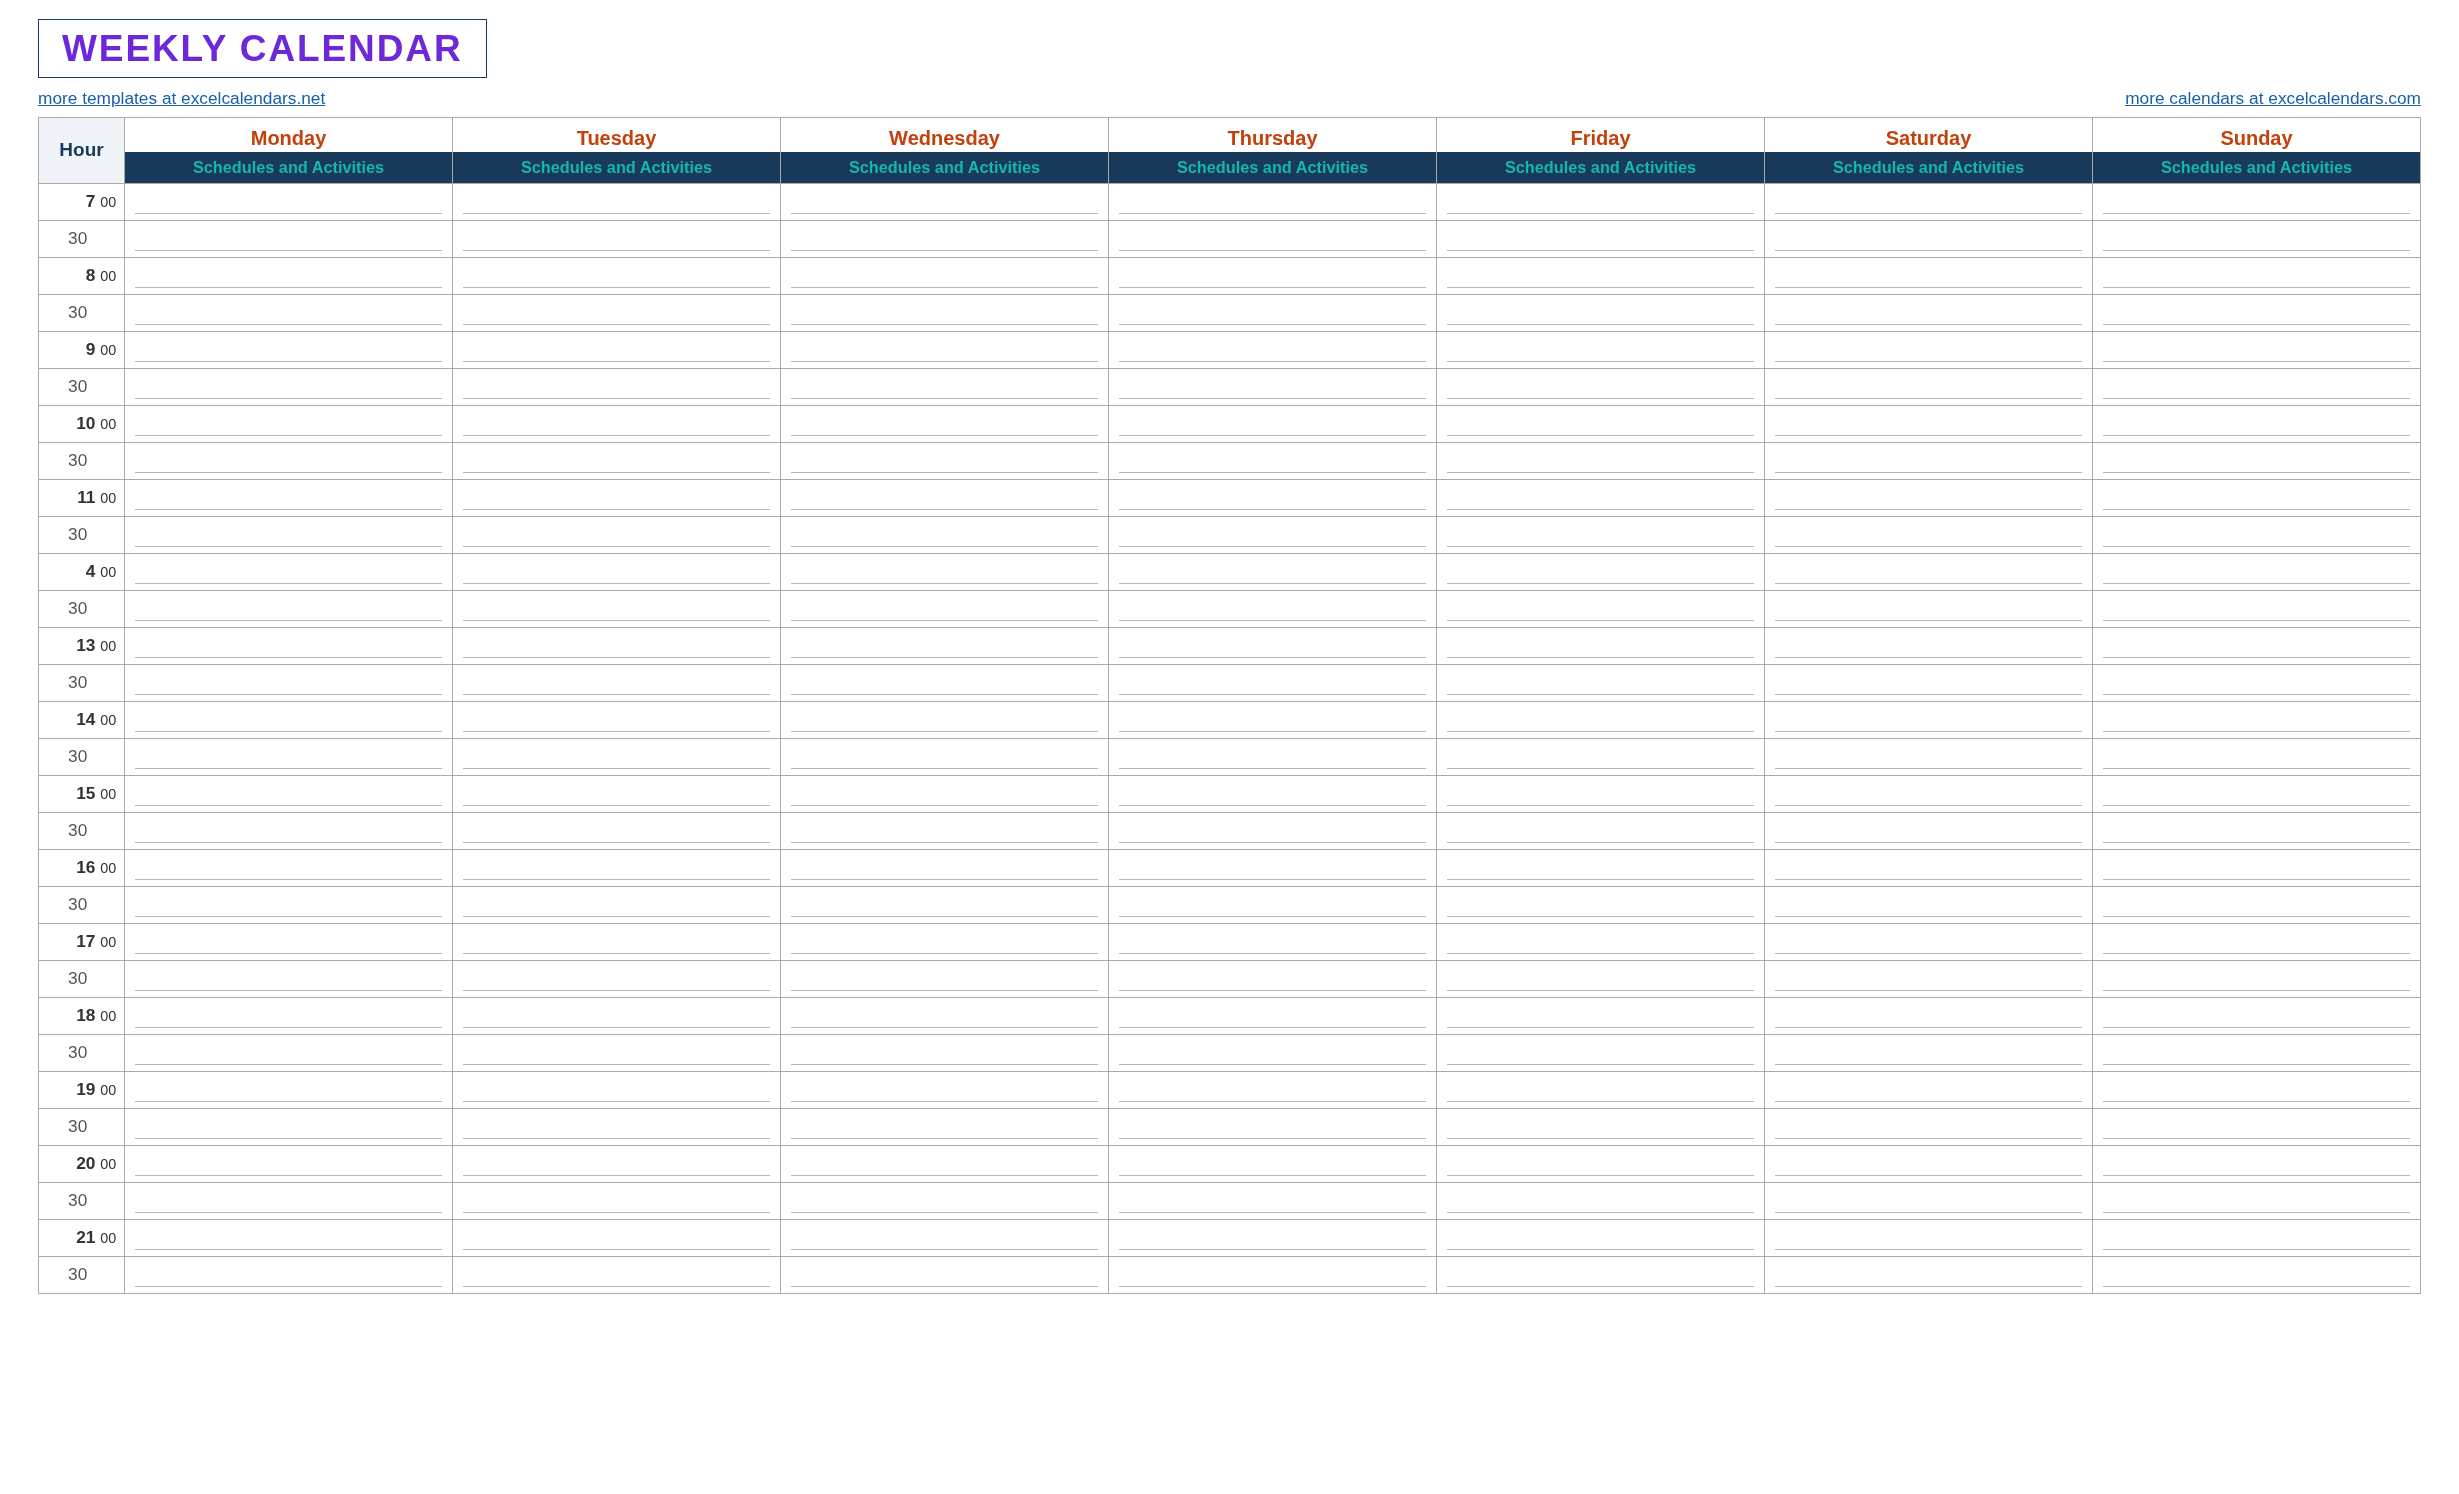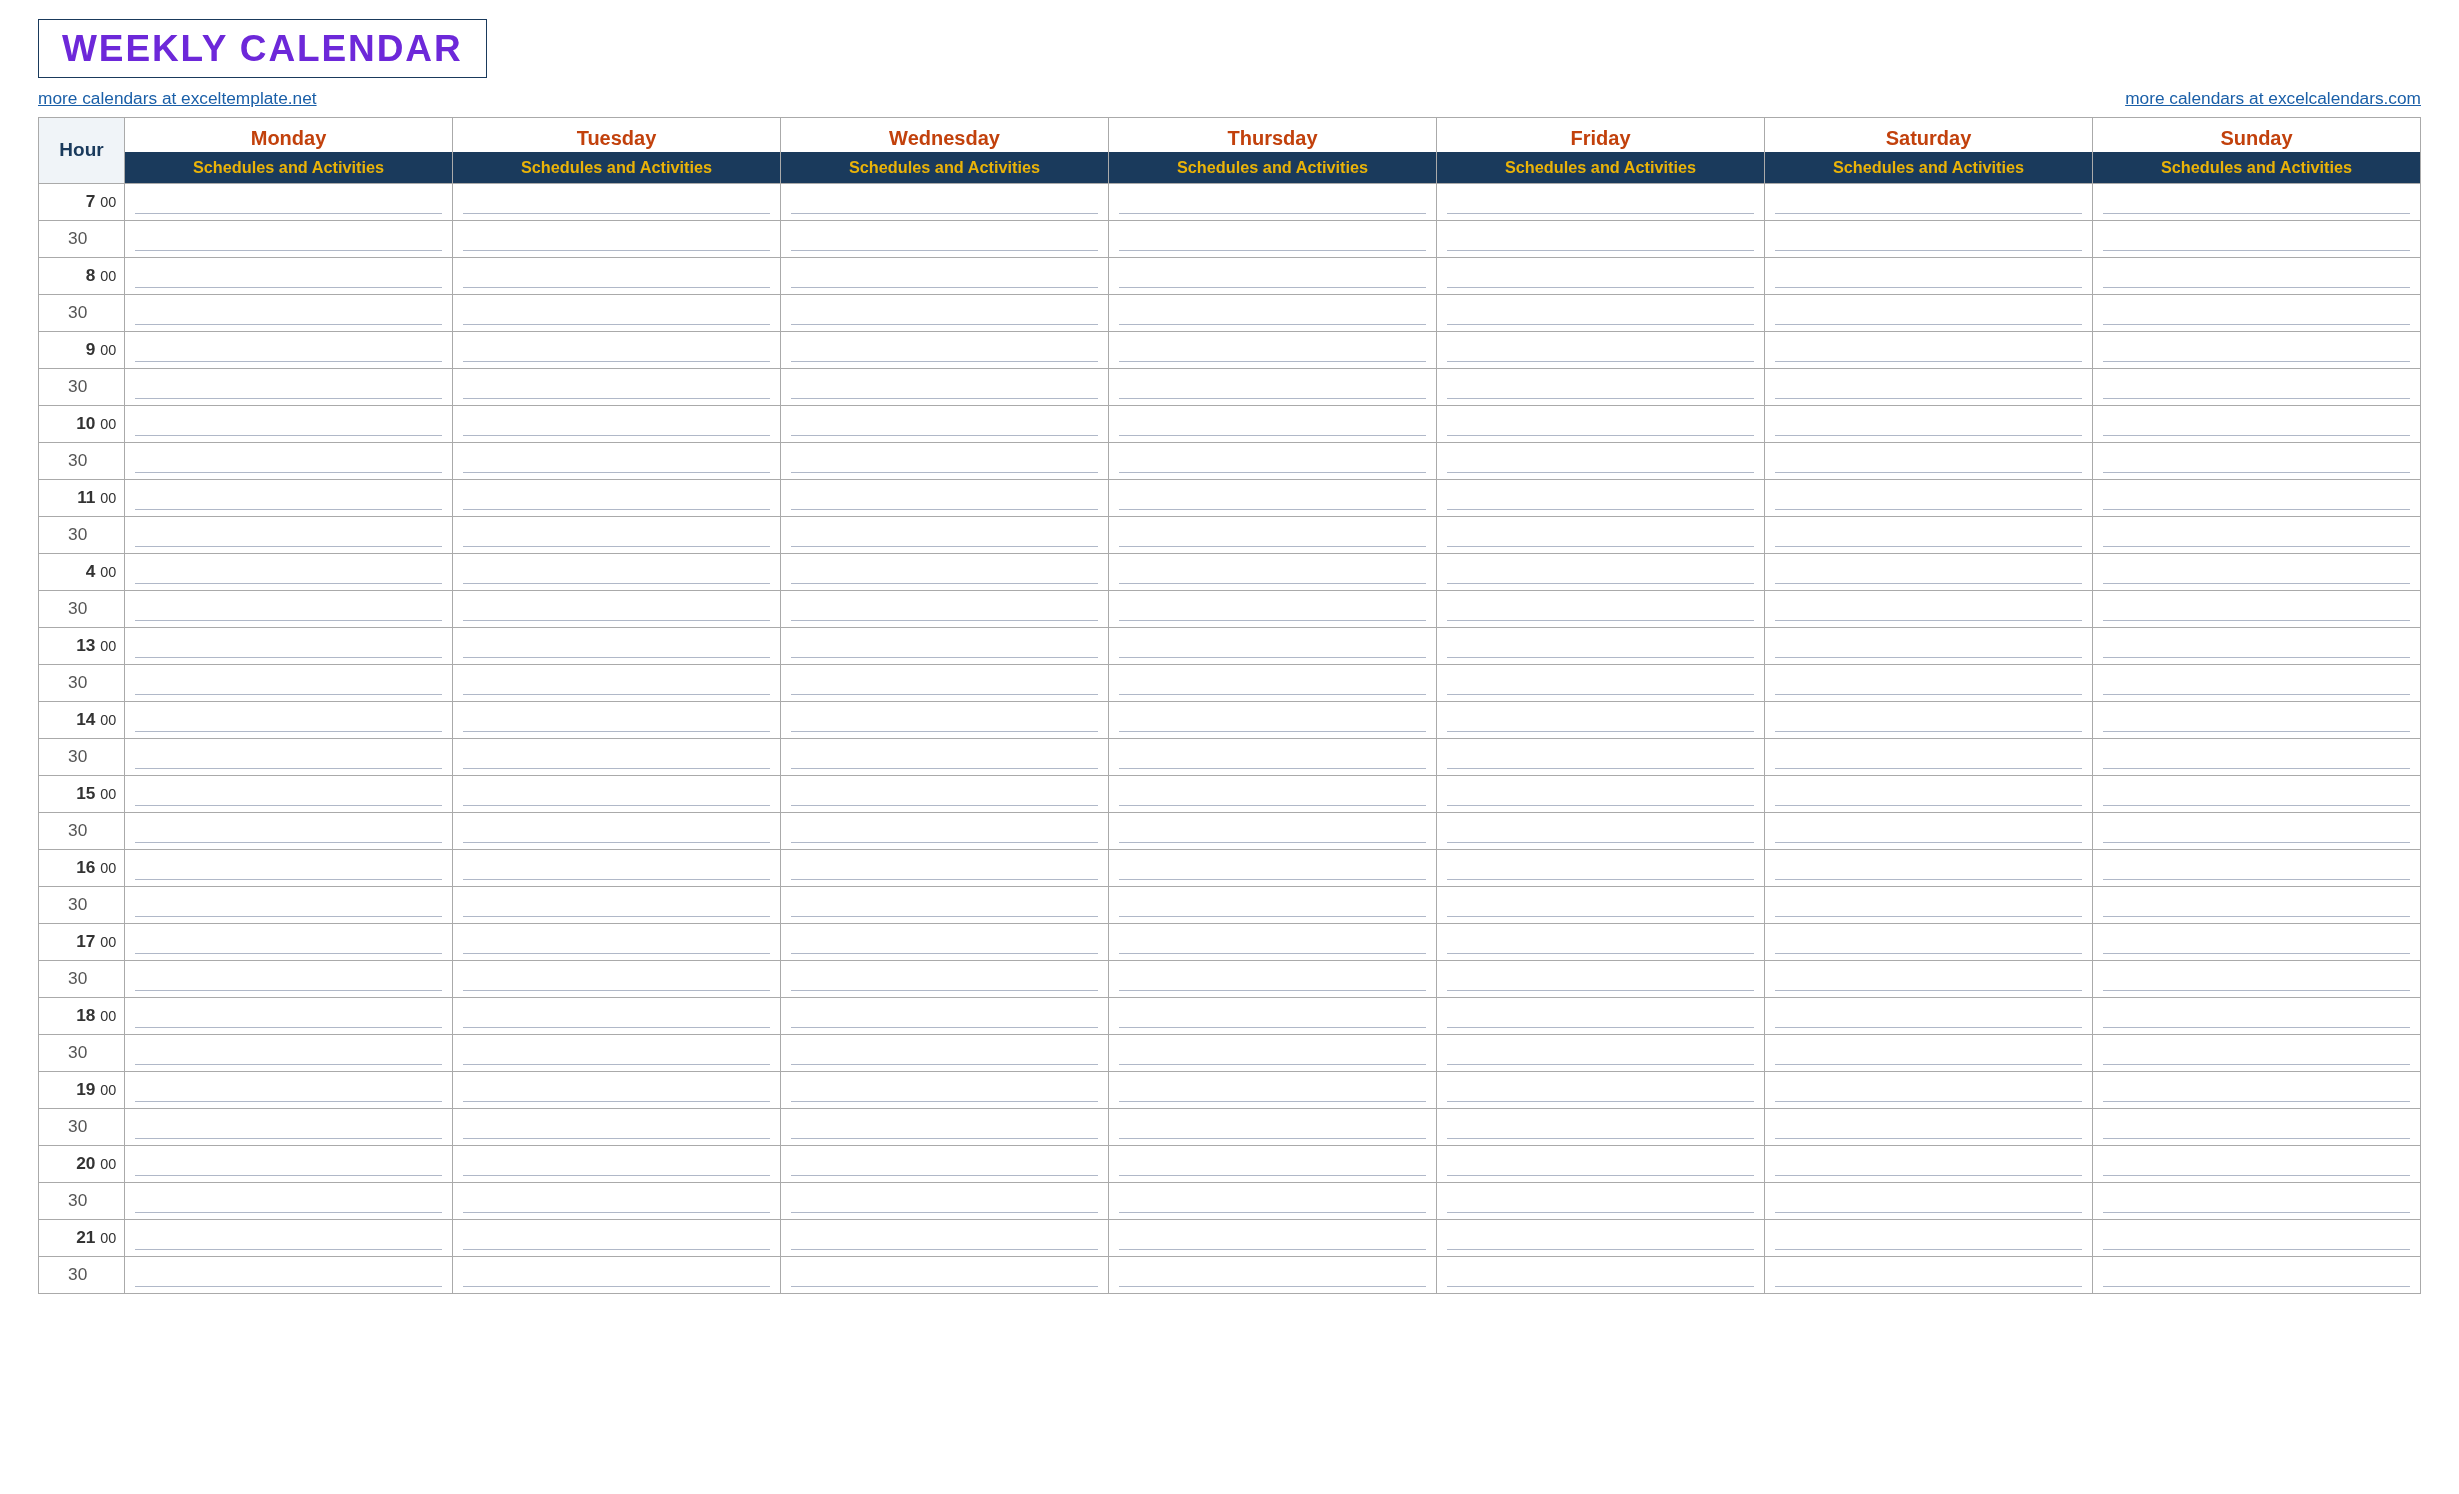--- a/index.html
+++ b/index.html
@@ -89,21 +89,21 @@
       text-align: center;
       font-size: 20px;
       font-weight: bold;
       color: #c2410c;
       padding: 9.6px 3.8px 1.9px 3.8px;
       border-bottom: none;
     }
 
     .sub-header {
       background: #1a3a5c;
-      color: #eab308;
+      color: #14b8a6;
       text-align: center;
       font-size: 16.3px;
       font-weight: bold;
       padding: 5.8px 3.8px;
     }
 
     .hour-label-row td.hour-col {
       text-align: right;
       padding-right: 7.7px;
       font-size: 17.3px;
@@ -169,21 +169,21 @@
 
 <div class="page-container">
 
   <div class="header-area">
     <div class="title-box">
       <span class="page-title">WEEKLY CALENDAR</span>
     </div>
   </div>
 
   <div class="links-row">
-    <a class="top-link-left" href="#">more calendars at exceltemplate.net</a>
+    <a class="top-link-left" href="#">more templates at excelcalendars.net</a>
     <a class="top-link-right" href="#">more calendars at excelcalendars.com</a>
   </div>
 
   <table class="calendar-table">
     <thead>
       <tr class="header-row">
         <th class="hour-header" rowspan="2">Hour</th>
         <th class="day-header">Monday</th>
         <th class="day-header">Tuesday</th>
         <th class="day-header">Wednesday</th>

